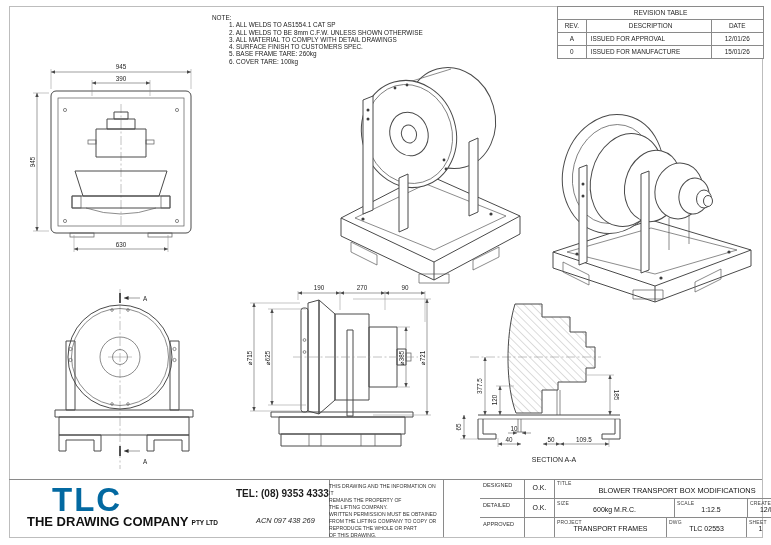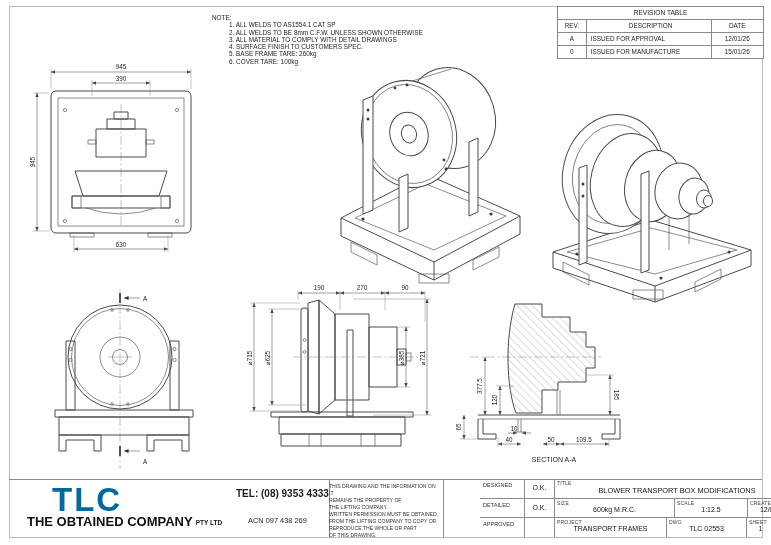--- a/index.html
+++ b/index.html
@@ -19,21 +19,21 @@
   #revtable .c-rev{width:28px;text-align:center;}
   #revtable .c-desc{width:121px;border-left:1px solid #8a8a8a;border-right:1px solid #8a8a8a;padding-left:4px;}
   #revtable .c-date{width:52px;text-align:center;}
   
   #footer-top{left:9px;top:479px;width:753px;border-top:1px solid #8a8a8a;height:0;}
   .vdiv{top:479px;width:0;height:58px;border-left:1px solid #8a8a8a;}
   #logo{left:52px;top:481px;font-size:33px;font-weight:bold;letter-spacing:2px;color:#0369a1;}
   #companyline{left:27px;top:514px;font-size:13px;font-weight:bold;color:#111;white-space:nowrap;}
   #companyline .suffix{font-size:6.5px;vertical-align:1px;margin-left:3px;}
   #tel{left:236px;top:488px;font-size:10px;font-weight:bold;}
-  #acn{left:248px;top:516px;font-size:7.4px;}
+  #acn{left:256px;top:516px;font-size:7.4px;font-style:italic;}
   #disclaimer{left:329px;top:483px;width:110px;font-size:5.1px;line-height:1.38;white-space:pre-line;color:#333;}
   
   #titleblock{left:443px;top:479px;width:319px;height:58px;border-left:1px solid #8a8a8a;font-size:7px;}
   .tb-cell{position:absolute;border-left:1px solid #8a8a8a;border-top:1px solid #8a8a8a;box-sizing:border-box;margin-left:36px;}
   .tb-cell.first{border-left:none;}
   .tb-cell.toprow{border-top:none;}
   .tb-label{position:absolute;top:1px;left:2px;font-size:5px;color:#444;letter-spacing:.2px;}
   .tb-value{position:absolute;left:0;right:0;top:7px;text-align:center;font-size:7px;color:#111;}
   .tb-value.big{font-size:7.4px;}
   .tb-only{position:absolute;top:3px;left:3px;font-size:5.6px;color:#333;}
@@ -343,21 +343,21 @@
       <text x="98" y="170" text-anchor="middle" style="font-size:7px">SECTION A-A</text>
     </g>
   </svg>
 
   <div class="abs" id="footer-top"></div>
   <div class="abs vdiv" style="left:329px;"></div>
   <div class="abs vdiv" style="left:443px;"></div>
 
   <div class="abs" id="logo">TLC</div>
   <div class="abs" id="companyline">
-    <span>THE OBTAINED COMPANY</span><span class="suffix">PTY LTD</span>
+    <span>THE DRAWING COMPANY</span><span class="suffix">PTY LTD</span>
   </div>
   <div class="abs" id="tel">TEL: (08) 9353 4333</div>
   <div class="abs" id="acn">ACN 097 438 269</div>
   <div class="abs" id="disclaimer">THIS DRAWING AND THE INFORMATION ON IT
 REMAINS THE PROPERTY OF
 THE LIFTING COMPANY.
 WRITTEN PERMISSION MUST BE OBTAINED
 FROM THE LIFTING COMPANY TO COPY OR
 REPRODUCE THE WHOLE OR PART
 OF THIS DRAWING.</div>

